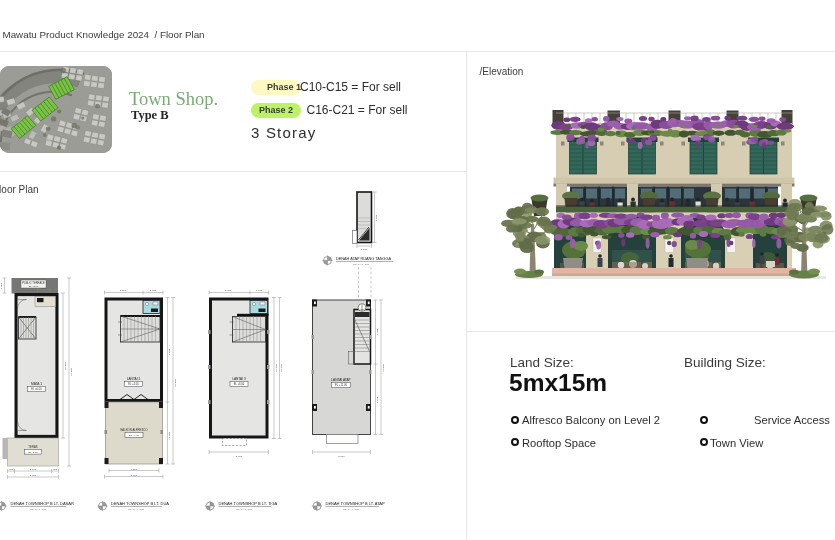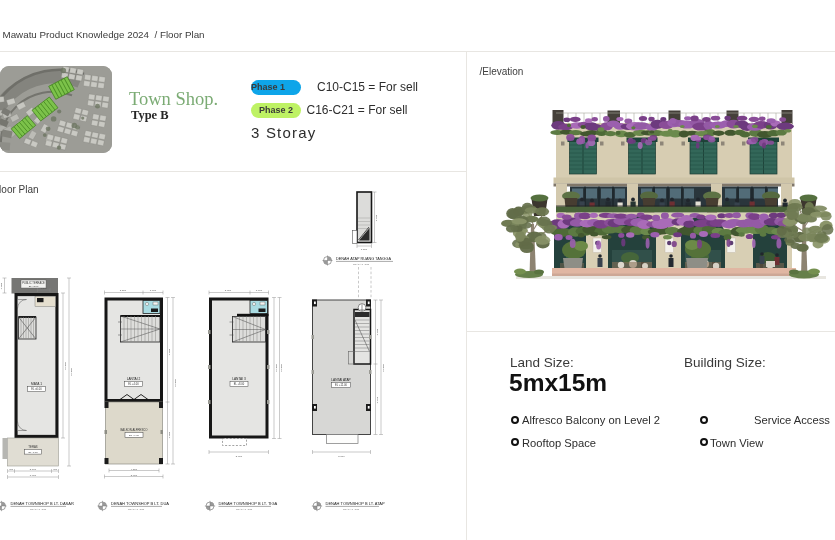--- a/index.html
+++ b/index.html
@@ -126,23 +126,23 @@
       <line x1="65.0" y1="15" x2="65.0" y2="30" stroke="#4c8f26" stroke-width="0.9"></line>
       <line x1="68.5" y1="15" x2="68.5" y2="30" stroke="#4c8f26" stroke-width="0.9"></line>
       </g>
     </g>
   </svg>
 
   <div class="abs" style="left:129px;top:89px;font-family:'Liberation Serif',serif;font-size:18.5px;color:#7bab74;letter-spacing:0;">Town Shop.</div>
 
   <div class="abs" style="left:131px;top:108px;font-family:'Liberation Serif',serif;font-size:12.5px;font-weight:bold;color:#262626;">Type B</div>
 
-  <div class="abs" style="left:251px;top:80px;width:50px;height:15px;border-radius:8px;background:#0ea5e9;text-align:left;font-size:9px;font-weight:bold;color:#3a3a3a;line-height:15px;">Phase 1</div>
-
-  <div class="abs" style="left:317px;top:80px;font-size:12px;color:#2d2d2d;">C10-C15 = For sell</div>
+  <div class="abs" style="left:251px;top:80px;width:50px;height:15px;border-radius:8px;background:#fef9c3;text-align:right;font-size:9px;font-weight:bold;color:#3a3a3a;line-height:15px;">Phase 1</div>
+
+  <div class="abs" style="left:300px;top:80px;font-size:12px;color:#2d2d2d;">C10-C15 = For sell</div>
 
   <div class="abs" style="left:251px;top:103px;width:50px;height:15px;border-radius:8px;background:#bef264;text-align:center;font-size:9px;font-weight:bold;color:#3a3a3a;line-height:15px;">Phase 2</div>
 
   <div class="abs" style="left:306.5px;top:103px;font-size:12px;color:#2d2d2d;">C16-C21 = For sell</div>
 
   <div class="abs" style="left:251px;top:124px;font-size:15px;letter-spacing:1.2px;color:#2d2d2d;">3 Storay</div>
 
   <div class="abs" style="left:0;top:171px;width:466px;height:1px;background:#e8e6e2;"></div>
 
   <div class="abs" style="left:-7px;top:183.5px;font-size:10px;color:#3b3b3b;">Floor Plan</div>

